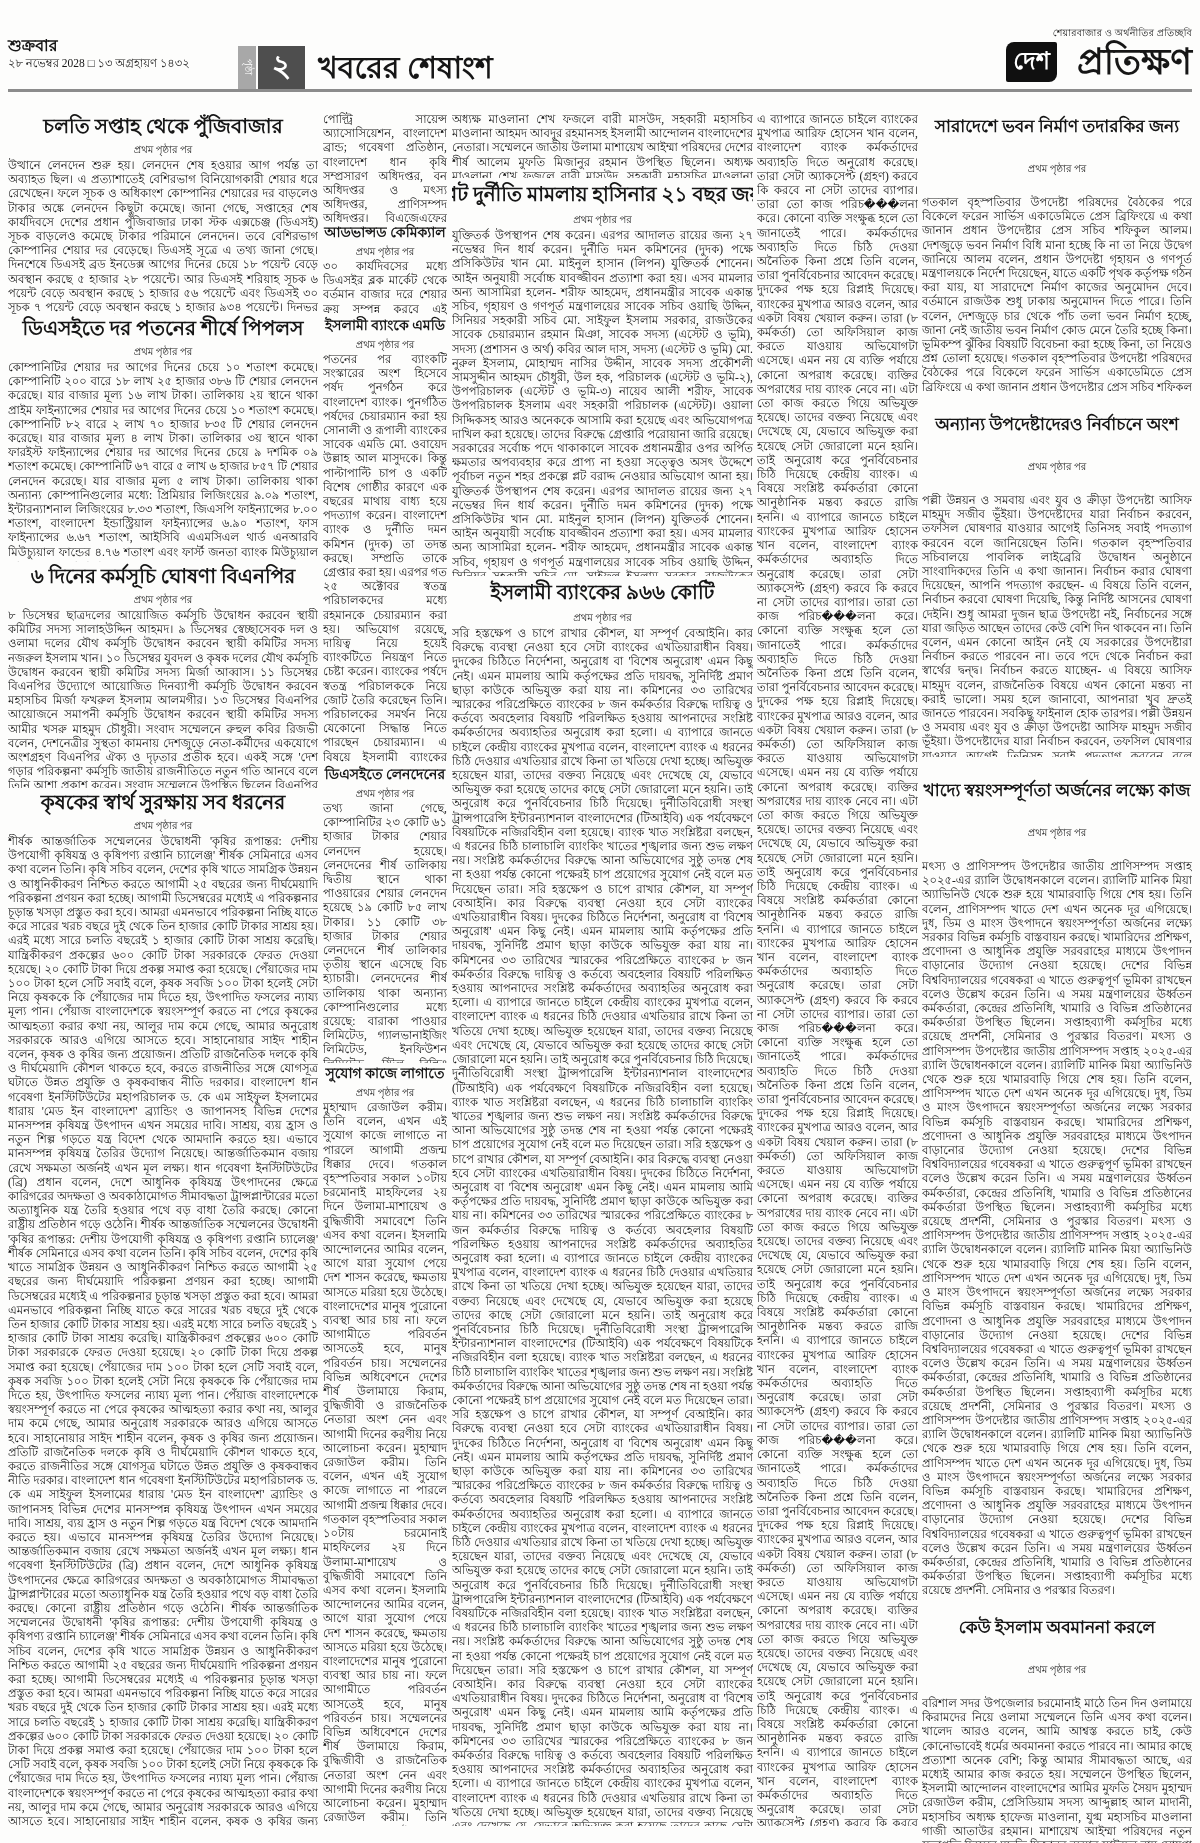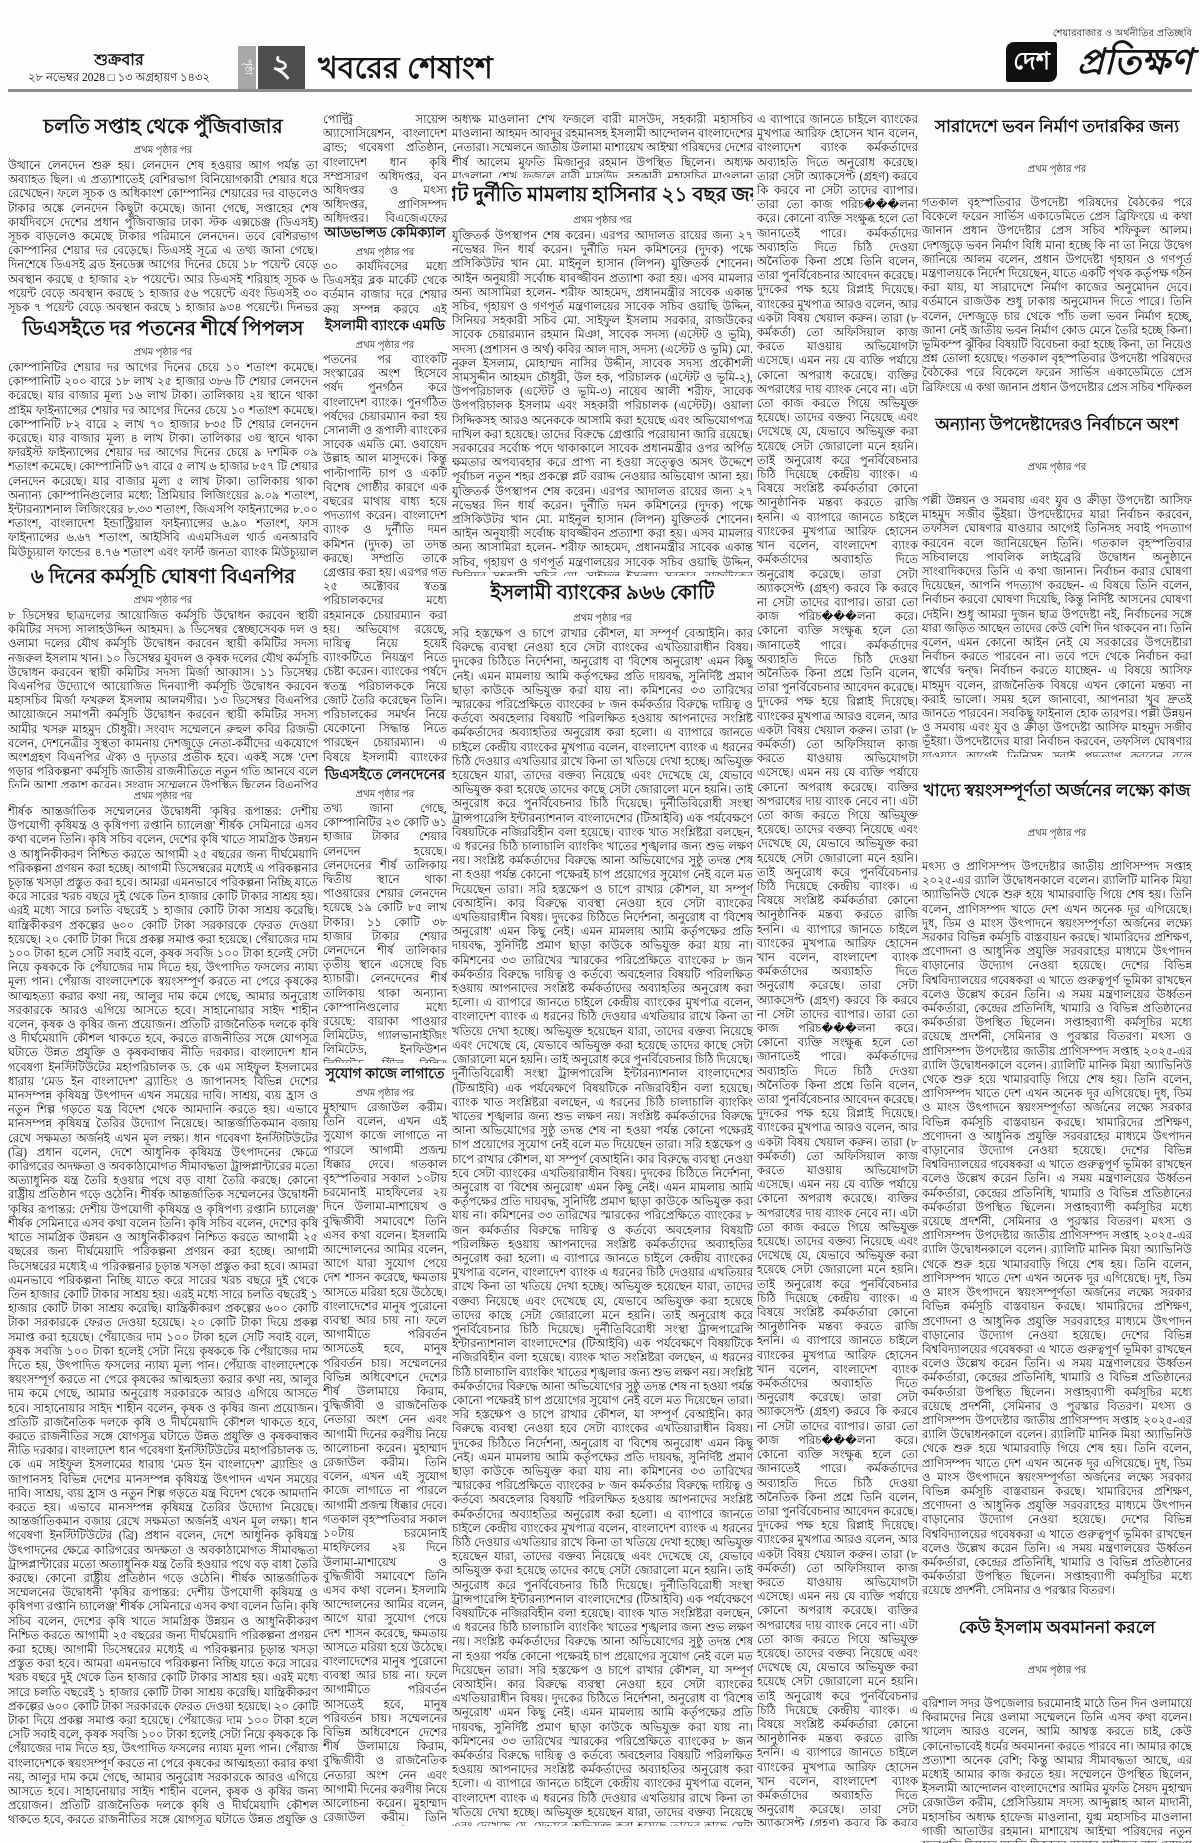--- a/index.html
+++ b/index.html
@@ -1,32 +1,32 @@
 <!DOCTYPE html>
 <html><head>
 <meta charset="utf-8">
 <style>
   html,body{margin:0;padding:0;background:#e8e8e8;}
   .page{position:relative;width:1200px;height:1843px;background:#fdfdfc;margin:0 auto;
         font-family:"Liberation Serif","DejaVu Serif",serif;color:#161616;overflow:hidden;}
   
-  .dateline{position:absolute;left:8px;top:50px;width:222px;text-align:center;line-height:1.25;}
+  .dateline{position:absolute;left:8px;top:36px;width:222px;text-align:left;line-height:1.25;}
   .dateline .day{font-weight:700;font-size:16px;}
   .dateline .date{font-size:11.5px;}
   .page-tab{position:absolute;left:238px;top:46px;width:18px;height:43px;background:#a8a8a8;
             color:#fff;font-size:10px;writing-mode:vertical-rl;display:flex;align-items:center;justify-content:center;}
   .page-num{position:absolute;left:258px;top:46px;width:47px;height:43px;background:#4e4e4e;color:#fff;
             font-size:30px;font-weight:700;display:flex;align-items:center;justify-content:center;}
   .section-title{position:absolute;left:318px;top:44px;font-size:30px;font-weight:700;white-space:nowrap;}
   .masthead-wrap{position:absolute;right:8px;top:26px;width:420px;text-align:right;}
   .masthead-tagline{font-size:9.5px;letter-spacing:.3px;}
   .masthead-line{display:flex;justify-content:flex-end;align-items:center;gap:20px;margin-top:1px;}
   .masthead-logo{display:inline-flex;align-items:center;justify-content:center;background:#101010;color:#fff;
                  font-size:24px;font-weight:700;height:40px;padding:0 7px;border-radius:8px 2px 8px 2px;}
-  .masthead-word{font-size:36px;font-weight:700;line-height:1;font-style:italic;}
+  .masthead-word{font-size:36px;font-weight:700;line-height:1;}
   .head-rule{position:absolute;left:8px;top:89px;width:1184px;height:3px;background:#8c8c8c;}
   
   .col{position:absolute;top:112px;height:1714px;display:flex;flex-direction:column;}
   .col-a{left:8px;width:310px;}
   .col-b{left:323px;width:124px;}
   .col-c{left:452px;width:301px;}
   .col-e{left:757px;width:161px;}
   .col-f{left:922px;width:270px;gap:19px;}
   .hl{display:flex;justify-content:center;align-items:center;overflow:hidden;white-space:nowrap;
       font-weight:700;flex:0 0 auto;}
@@ -67,20 +67,21 @@
     <div class="body" style="height:156px">উত্থানে লেনদেন শুরু হয়। লেনদেন শেষ হওয়ার আগ পর্যন্ত তা অব্যাহত ছিল। এ প্রত্যাশাতেই বেশিরভাগ বিনিয়োগকারী শেয়ার ধরে রেখেছেন। ফলে সূচক ও অধিকাংশ কোম্পানির শেয়ারের দর বাড়লেও টাকার অঙ্কে লেনদেন কিছুটা কমেছে। জানা গেছে, সপ্তাহের শেষ কার্যদিবসে দেশের প্রধান পুঁজিবাজার ঢাকা স্টক এক্সচেঞ্জ (ডিএসই) সূচক বাড়লেও কমেছে টাকার পরিমানে লেনদেন। তবে বেশিরভাগ কোম্পানির শেয়ার দর বেড়েছে। ডিএসই সূত্রে এ তথ্য জানা গেছে। দিনশেষে ডিএসই ব্রড ইনডেক্স আগের দিনের চেয়ে ১৮ পয়েন্ট বেড়ে অবস্থান করছে ৫ হাজার ২৮ পয়েন্টে। আর ডিএসই শরিয়াহ সূচক ৬ পয়েন্ট বেড়ে অবস্থান করছে ১ হাজার ৫৬ পয়েন্টে এবং ডিএসই ৩০ সূচক ৭ পয়েন্ট বেড়ে অবস্থান করছে ১ হাজার ৯৩৪ পয়েন্টে। দিনভর লেনদেন হওয়া ৩৭৯ টি কোম্পানি ও মিউচ্যুয়াল ফান্ডের মধ্যে দর বেড়েছে ১৭০ টির, দর কমেছে ১৩৬ টির এবং দর অপরিবর্তিত রয়েছে ৭৩ টির। ডিএসইতে ৪৩৯ কোটি ৪৪ লাখ টাকার লেনদেন হয়েছে। যা আগের কার্যদিবস থেকে ৮৮ কোটি ৪৩ লাখ টাকা কম। এর আগের দিন লেনদেন হয়েছিল ৫২৭ কোটি ৮৭ লাখ টাকার। অপরদিকে, চট্টগ্রাম স্টক এক্সচেঞ্জ (সিএসই) সার্বিক সূচক সিএসপিআই ২৫ পয়েন্ট বেড়ে দাঁড়িয়েছে ১৪ হাজার ৩৯৭ পয়েন্টে। সিএসইতে ১৭২ টি কোম্পানির লেনদেনে অংশ নিয়েছে। এসব কোম্পানির মধ্যে ৮৭ টির দর বেড়েছে, কমেছে ৫৩ টির এবং ৩২ টির দর অপরিবর্তিত রয়েছে। সিএসইতে ২৫ কোটি ৯৮ লাখ টাকার শেয়ার ও ইউনিট লেনদেন হয়েছে।</div>
 
     <div class="hl hl-a">ডিএসইতে দর পতনের শীর্ষে পিপলস</div>
     <div class="sub">প্রথম পৃষ্ঠার পর</div>
     <div class="body" style="height:202px">কোম্পানিটির শেয়ার দর আগের দিনের চেয়ে ১০ শতাংশ কমেছে। কোম্পানিটি ২০০ বারে ১৮ লাখ ২৫ হাজার ৩৮৬ টি শেয়ার লেনদেন করেছে। যার বাজার মূল্য ১৬ লাখ টাকা। তালিকায় ২য় স্থানে থাকা প্রাইম ফাইন্যান্সের শেয়ার দর আগের দিনের চেয়ে ১০ শতাংশ কমেছে। কোম্পানিটি ৮২ বারে ২ লাখ ৭০ হাজার ৮৩৫ টি শেয়ার লেনদেন করেছে। যার বাজার মূল্য ৪ লাখ টাকা। তালিকার ৩য় স্থানে থাকা ফারইস্ট ফাইন্যান্সের শেয়ার দর আগের দিনের চেয়ে ৯ দশমিক ০৯ শতাংশ কমেছে। কোম্পানিটি ৬৭ বারে ৫ লাখ ৬ হাজার ৮৫৭ টি শেয়ার লেনদেন করেছে। যার বাজার মূল্য ৫ লাখ টাকা। তালিকায় থাকা অন্যান্য কোম্পানিগুলোর মধ্যে: প্রিমিয়ার লিজিংয়ের ৯.০৯ শতাংশ, ইন্টারন্যাশনাল লিজিংয়ের ৮.৩৩ শতাংশ, জিএসপি ফাইন্যান্সের ৮.০০ শতাংশ, বাংলাদেশ ইন্ডাস্ট্রিয়াল ফাইন্যান্সের ৬.৯০ শতাংশ, ফাস ফাইন্যান্সের ৬.৬৭ শতাংশ, আইসিবি এএমসিএল থার্ড এনআরবি মিউচ্যুয়াল ফান্ডের ৪.৭৬ শতাংশ এবং ফার্স্ট জনতা ব্যাংক মিউচ্যুয়াল ফান্ডের ৩.৫৭ শতাংশ দর কমেছে।</div>
 
     <div class="hl hl-a">৬ দিনের কর্মসূচি ঘোষণা বিএনপির</div>
     <div class="sub">প্রথম পৃষ্ঠার পর</div>
     <div class="body" style="height:180px">৮ ডিসেম্বর ছাত্রদলের আয়োজিত কর্মসূচি উদ্বোধন করবেন স্থায়ী কমিটির সদস্য সালাহউদ্দিন আহমদ। ৯ ডিসেম্বর স্বেচ্ছাসেবক দল ও ওলামা দলের যৌথ কর্মসূচি উদ্বোধন করবেন স্থায়ী কমিটির সদস্য নজরুল ইসলাম খান। ১০ ডিসেম্বর যুবদল ও কৃষক দলের যৌথ কর্মসূচি উদ্বোধন করবেন স্থায়ী কমিটির সদস্য মির্জা আব্বাস। ১১ ডিসেম্বর বিএনপির উদ্যোগে আয়োজিত দিনব্যাপী কর্মসূচি উদ্বোধন করবেন মহাসচিব মির্জা ফখরুল ইসলাম আলমগীর। ১৩ ডিসেম্বর বিএনপির আয়োজনে সমাপনী কর্মসূচি উদ্বোধন করবেন স্থায়ী কমিটির সদস্য আমীর খসরু মাহমুদ চৌধুরী। সংবাদ সম্মেলনে রুহুল কবির রিজভী বলেন, দেশনেত্রীর সুস্থতা কামনায় দেশজুড়ে নেতা-কর্মীদের একযোগে অংশগ্রহণ বিএনপির ঐক্য ও দৃঢ়তার প্রতীক হবে। একই সঙ্গে 'দেশ গড়ার পরিকল্পনা' কর্মসূচি জাতীয় রাজনীতিতে নতুন গতি আনবে বলে তিনি আশা প্রকাশ করেন। সংবাদ সম্মেলনে উপস্থিত ছিলেন বিএনপির স্বেচ্ছাসেবক-বিষয়ক সম্পাদক মীর সরাফত আলী সপু, যুবদলের সভাপতি আব্দুল মোনায়েম মুন্না এবং জাতীয় নির্বাহী কমিটির সদস্য আব্দুস সাত্তার পাটোয়ারীসহ অন্য নেতারা।</div>
 
+    <div class="hl hl-a">কৃষকের স্বার্থ সুরক্ষায় সব ধরনের</div>
     <div class="sub">প্রথম পৃষ্ঠার পর</div>
     <div class="body fill">শীর্ষক আন্তর্জাতিক সম্মেলনের উদ্বোধনী 'কৃষির রূপান্তর: দেশীয় উপযোগী কৃষিযন্ত্র ও কৃষিপণ্য রপ্তানি চ্যালেঞ্জ' শীর্ষক সেমিনারে এসব কথা বলেন তিনি। কৃষি সচিব বলেন, দেশের কৃষি খাতে সামগ্রিক উন্নয়ন ও আধুনিকীকরণ নিশ্চিত করতে আগামী ২৫ বছরের জন্য দীর্ঘমেয়াদি পরিকল্পনা প্রণয়ন করা হচ্ছে। আগামী ডিসেম্বরের মধ্যেই এ পরিকল্পনার চূড়ান্ত খসড়া প্রস্তুত করা হবে। আমরা এমনভাবে পরিকল্পনা নিচ্ছি যাতে করে সারের খরচ বছরে দুই থেকে তিন হাজার কোটি টাকার সাশ্রয় হয়। এরই মধ্যে সারে চলতি বছরেই ১ হাজার কোটি টাকা সাশ্রয় করেছি। যান্ত্রিকীকরণ প্রকল্পের ৬০০ কোটি টাকা সরকারকে ফেরত দেওয়া হয়েছে। ২০ কোটি টাকা দিয়ে প্রকল্প সমাপ্ত করা হয়েছে। পেঁয়াজের দাম ১০০ টাকা হলে সেটি সবাই বলে, কৃষক সবজি ১০০ টাকা হলেই সেটা নিয়ে কৃষককে কি পেঁয়াজের দাম দিতে হয়, উৎপাদিত ফসলের ন্যায্য মূল্য পান। পেঁয়াজ বাংলাদেশকে স্বয়ংসম্পূর্ণ করতে না পেরে কৃষকের আত্মহত্যা করার কথা নয়, আলুর দাম কমে গেছে, আমার অনুরোধ সরকারকে আরও এগিয়ে আসতে হবে। সাহানোয়ার সাইদ শাহীন বলেন, কৃষক ও কৃষির জন্য প্রয়োজন। প্রতিটি রাজনৈতিক দলকে কৃষি ও দীর্ঘমেয়াদি কৌশল থাকতে হবে, করতে রাজনীতির সঙ্গে যোগসূত্র ঘটাতে উন্নত প্রযুক্তি ও কৃষকবান্ধব নীতি দরকার। বাংলাদেশ ধান গবেষণা ইনস্টিটিউটের মহাপরিচালক ড. কে এম সাইফুল ইসলামের ধারায় 'মেড ইন বাংলাদেশ' ব্র্যান্ডিং ও জাপানসহ বিভিন্ন দেশের মানসম্পন্ন কৃষিযন্ত্র উৎপাদন এখন সময়ের দাবি। সাশ্রয়, ব্যয় হ্রাস ও নতুন শিল্প গড়তে যন্ত্র বিদেশ থেকে আমদানি করতে হয়। এভাবে মানসম্পন্ন কৃষিযন্ত্র তৈরির উদ্যোগ নিয়েছে। আন্তর্জাতিকমান বজায় রেখে সক্ষমতা অর্জনই এখন মূল লক্ষ্য। ধান গবেষণা ইনস্টিটিউটের (ব্রি) প্রধান বলেন, দেশে আধুনিক কৃষিযন্ত্র উৎপাদনের ক্ষেত্রে কারিগরের অদক্ষতা ও অবকাঠামোগত সীমাবদ্ধতা ট্রান্সপ্লান্টারের মতো অত্যাধুনিক যন্ত্র তৈরি হওয়ার পথে বড় বাধা তৈরি করছে। কোনো রাষ্ট্রীয় প্রতিষ্ঠান গড়ে ওঠেনি। শীর্ষক আন্তর্জাতিক সম্মেলনের উদ্বোধনী 'কৃষির রূপান্তর: দেশীয় উপযোগী কৃষিযন্ত্র ও কৃষিপণ্য রপ্তানি চ্যালেঞ্জ' শীর্ষক সেমিনারে এসব কথা বলেন তিনি। কৃষি সচিব বলেন, দেশের কৃষি খাতে সামগ্রিক উন্নয়ন ও আধুনিকীকরণ নিশ্চিত করতে আগামী ২৫ বছরের জন্য দীর্ঘমেয়াদি পরিকল্পনা প্রণয়ন করা হচ্ছে। আগামী ডিসেম্বরের মধ্যেই এ পরিকল্পনার চূড়ান্ত খসড়া প্রস্তুত করা হবে। আমরা এমনভাবে পরিকল্পনা নিচ্ছি যাতে করে সারের খরচ বছরে দুই থেকে তিন হাজার কোটি টাকার সাশ্রয় হয়। এরই মধ্যে সারে চলতি বছরেই ১ হাজার কোটি টাকা সাশ্রয় করেছি। যান্ত্রিকীকরণ প্রকল্পের ৬০০ কোটি টাকা সরকারকে ফেরত দেওয়া হয়েছে। ২০ কোটি টাকা দিয়ে প্রকল্প সমাপ্ত করা হয়েছে। পেঁয়াজের দাম ১০০ টাকা হলে সেটি সবাই বলে, কৃষক সবজি ১০০ টাকা হলেই সেটা নিয়ে কৃষককে কি পেঁয়াজের দাম দিতে হয়, উৎপাদিত ফসলের ন্যায্য মূল্য পান। পেঁয়াজ বাংলাদেশকে স্বয়ংসম্পূর্ণ করতে না পেরে কৃষকের আত্মহত্যা করার কথা নয়, আলুর দাম কমে গেছে, আমার অনুরোধ সরকারকে আরও এগিয়ে আসতে হবে। সাহানোয়ার সাইদ শাহীন বলেন, কৃষক ও কৃষির জন্য প্রয়োজন। প্রতিটি রাজনৈতিক দলকে কৃষি ও দীর্ঘমেয়াদি কৌশল থাকতে হবে, করতে রাজনীতির সঙ্গে যোগসূত্র ঘটাতে উন্নত প্রযুক্তি ও কৃষকবান্ধব নীতি দরকার। বাংলাদেশ ধান গবেষণা ইনস্টিটিউটের মহাপরিচালক ড. কে এম সাইফুল ইসলামের ধারায় 'মেড ইন বাংলাদেশ' ব্র্যান্ডিং ও জাপানসহ বিভিন্ন দেশের মানসম্পন্ন কৃষিযন্ত্র উৎপাদন এখন সময়ের দাবি। সাশ্রয়, ব্যয় হ্রাস ও নতুন শিল্প গড়তে যন্ত্র বিদেশ থেকে আমদানি করতে হয়। এভাবে মানসম্পন্ন কৃষিযন্ত্র তৈরির উদ্যোগ নিয়েছে। আন্তর্জাতিকমান বজায় রেখে সক্ষমতা অর্জনই এখন মূল লক্ষ্য। ধান গবেষণা ইনস্টিটিউটের (ব্রি) প্রধান বলেন, দেশে আধুনিক কৃষিযন্ত্র উৎপাদনের ক্ষেত্রে কারিগরের অদক্ষতা ও অবকাঠামোগত সীমাবদ্ধতা ট্রান্সপ্লান্টারের মতো অত্যাধুনিক যন্ত্র তৈরি হওয়ার পথে বড় বাধা তৈরি করছে। কোনো রাষ্ট্রীয় প্রতিষ্ঠান গড়ে ওঠেনি। শীর্ষক আন্তর্জাতিক সম্মেলনের উদ্বোধনী 'কৃষির রূপান্তর: দেশীয় উপযোগী কৃষিযন্ত্র ও কৃষিপণ্য রপ্তানি চ্যালেঞ্জ' শীর্ষক সেমিনারে এসব কথা বলেন তিনি। কৃষি সচিব বলেন, দেশের কৃষি খাতে সামগ্রিক উন্নয়ন ও আধুনিকীকরণ নিশ্চিত করতে আগামী ২৫ বছরের জন্য দীর্ঘমেয়াদি পরিকল্পনা প্রণয়ন করা হচ্ছে। আগামী ডিসেম্বরের মধ্যেই এ পরিকল্পনার চূড়ান্ত খসড়া প্রস্তুত করা হবে। আমরা এমনভাবে পরিকল্পনা নিচ্ছি যাতে করে সারের খরচ বছরে দুই থেকে তিন হাজার কোটি টাকার সাশ্রয় হয়। এরই মধ্যে সারে চলতি বছরেই ১ হাজার কোটি টাকা সাশ্রয় করেছি। যান্ত্রিকীকরণ প্রকল্পের ৬০০ কোটি টাকা সরকারকে ফেরত দেওয়া হয়েছে। ২০ কোটি টাকা দিয়ে প্রকল্প সমাপ্ত করা হয়েছে। পেঁয়াজের দাম ১০০ টাকা হলে সেটি সবাই বলে, কৃষক সবজি ১০০ টাকা হলেই সেটা নিয়ে কৃষককে কি পেঁয়াজের দাম দিতে হয়, উৎপাদিত ফসলের ন্যায্য মূল্য পান। পেঁয়াজ বাংলাদেশকে স্বয়ংসম্পূর্ণ করতে না পেরে কৃষকের আত্মহত্যা করার কথা নয়, আলুর দাম কমে গেছে, আমার অনুরোধ সরকারকে আরও এগিয়ে আসতে হবে। সাহানোয়ার সাইদ শাহীন বলেন, কৃষক ও কৃষির জন্য প্রয়োজন। প্রতিটি রাজনৈতিক দলকে কৃষি ও দীর্ঘমেয়াদি কৌশল থাকতে হবে, করতে রাজনীতির সঙ্গে যোগসূত্র ঘটাতে উন্নত প্রযুক্তি ও কৃষকবান্ধব নীতি দরকার। বাংলাদেশ ধান গবেষণা ইনস্টিটিউটের মহাপরিচালক ড. কে এম সাইফুল ইসলামের ধারায় 'মেড ইন বাংলাদেশ' ব্র্যান্ডিং ও জাপানসহ বিভিন্ন দেশের মানসম্পন্ন কৃষিযন্ত্র উৎপাদন এখন সময়ের দাবি। সাশ্রয়, ব্যয় হ্রাস ও নতুন শিল্প গড়তে যন্ত্র বিদেশ থেকে আমদানি করতে হয়। এভাবে মানসম্পন্ন কৃষিযন্ত্র তৈরির উদ্যোগ নিয়েছে। আন্তর্জাতিকমান বজায় রেখে সক্ষমতা অর্জনই এখন মূল লক্ষ্য। ধান গবেষণা ইনস্টিটিউটের (ব্রি) প্রধান বলেন, দেশে আধুনিক কৃষিযন্ত্র উৎপাদনের ক্ষেত্রে কারিগরের অদক্ষতা ও অবকাঠামোগত সীমাবদ্ধতা ট্রান্সপ্লান্টারের মতো অত্যাধুনিক যন্ত্র তৈরি হওয়ার পথে বড় বাধা তৈরি করছে। কোনো রাষ্ট্রীয় প্রতিষ্ঠান গড়ে ওঠেনি।</div>
   </div>
 
   <div class="col col-b">
     <div class="body" style="height:110px">পোল্ট্রি সায়েন্স অ্যাসোসিয়েশন, বাংলাদেশ ব্রান্ড; গবেষণা প্রতিষ্ঠান, বাংলাদেশ ধান কৃষি সম্প্রসারণ অধিদপ্তর, বন অধিদপ্তর ও মৎস্য অধিদপ্তর, প্রাণিসম্পদ অধিদপ্তর। বিএজেএফের সাধারণ সম্পাদক আবু খালিদের সঞ্চালনায় এতে সভাপতিত্ব করেন সংগঠনটির সভাপতি সাহানোয়ার সাইদ শাহীন।</div>
 
     <div class="hl hl-b">আডভান্সড কেমিক্যাল</div>
     <div class="sub sub-b">প্রথম পৃষ্ঠার পর</div>
     <div class="body" style="height:56px">৩০ কার্যদিবসের মধ্যে ডিএসইর ব্লক মার্কেট থেকে বর্তমান বাজার দরে শেয়ার ক্রয় সম্পন্ন করবে এই এমডি।</div>

